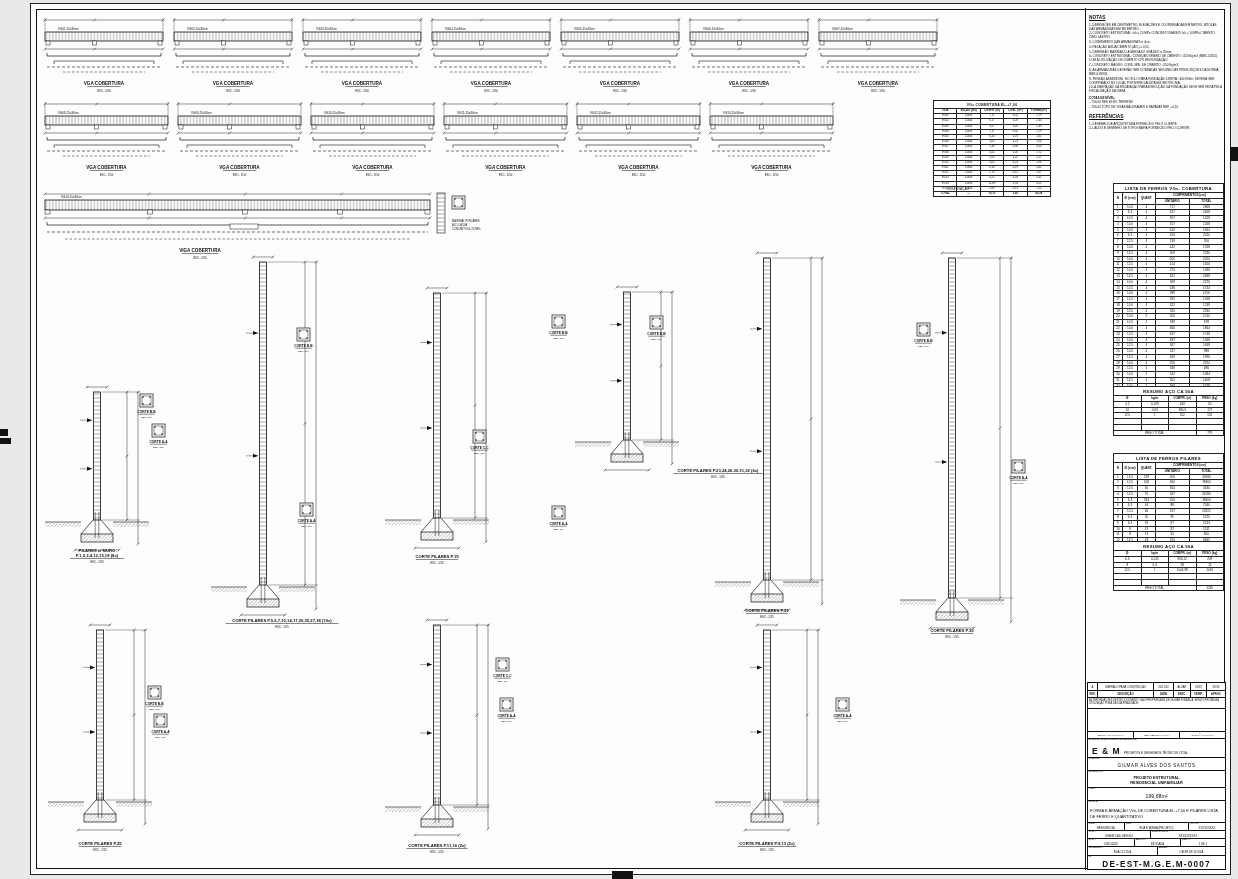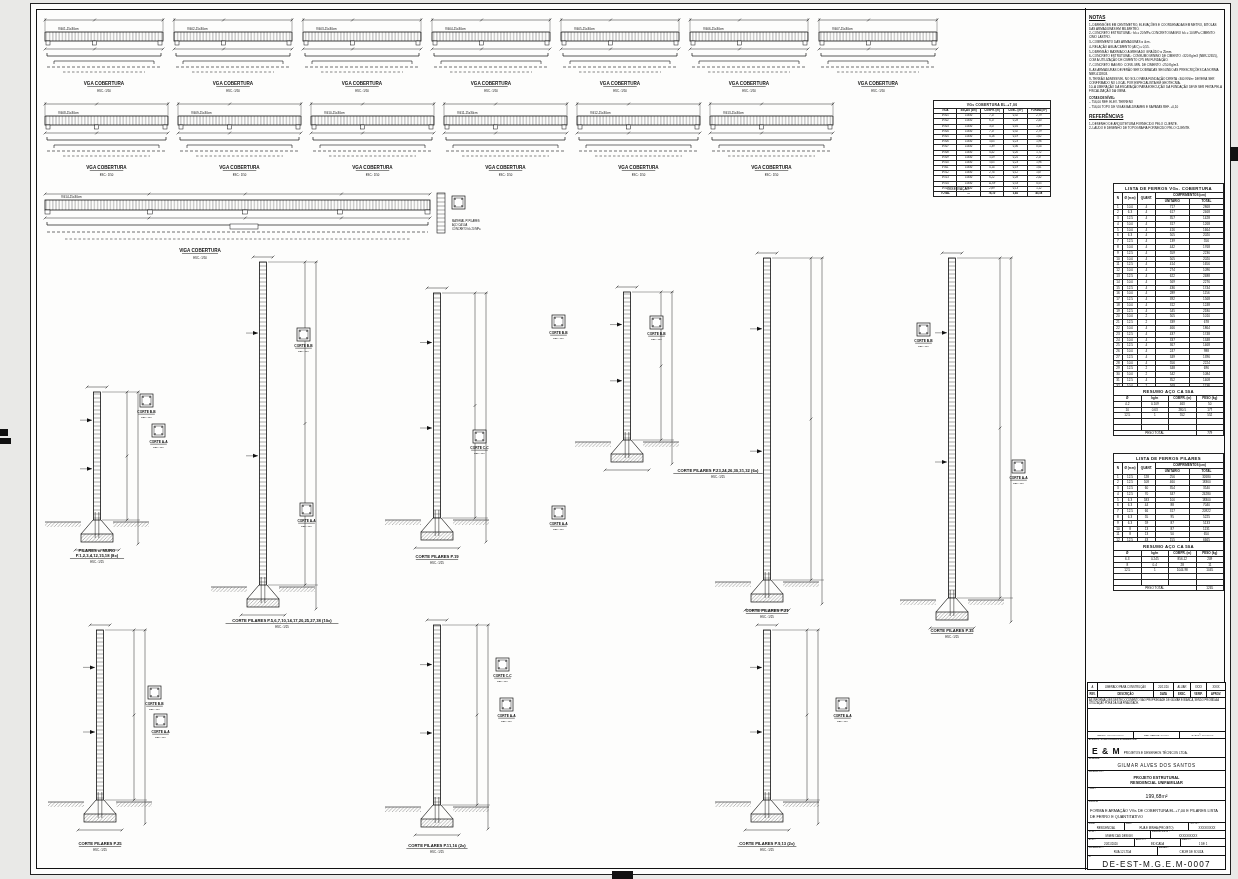--- a/index.html
+++ b/index.html
@@ -1587,21 +1587,21 @@
         <div class="tcell" style="width: 69px;">
           <span class="clabel">PROJETO/A:</span>
           <div class="cval" style="font-size: 2.8px; padding-top: 2.5px;">RUA 12 LTDA</div>
         </div>
         <div class="tcell" style="width: auto; flex: 1 1 0%;">
           <span class="clabel">DESEN.:</span>
           <div class="cval" style="font-size: 2.8px; padding-top: 2.5px;">CEDIR DE SOUZA</div>
         </div>
       </div>
       <div class="trow" style="height: 15px;">
-        <div class="tcell" style="width: auto; flex: 1 1 0%;">
+        <div class="tcell" style="width: auto; flex: 1 1 0%; font-weight: bold;">
           <span class="clabel">Nº</span>
           <div class="cval" style="font-size: 8.2px; letter-spacing: 1.2px; padding-top: 2px;">DE-EST-M.G.E.M-0007</div>
         </div>
       </div>
     </div>
 
   <div class="mark" style="left:0;top:429px;width:8px;height:7px"></div>
   <div class="mark" style="left:0;top:438px;width:11px;height:6px"></div>
   <div class="mark" style="left:612px;top:871px;width:21px;height:8px"></div>
   <div class="mark" style="left:1230px;top:147px;width:8px;height:14px"></div>

